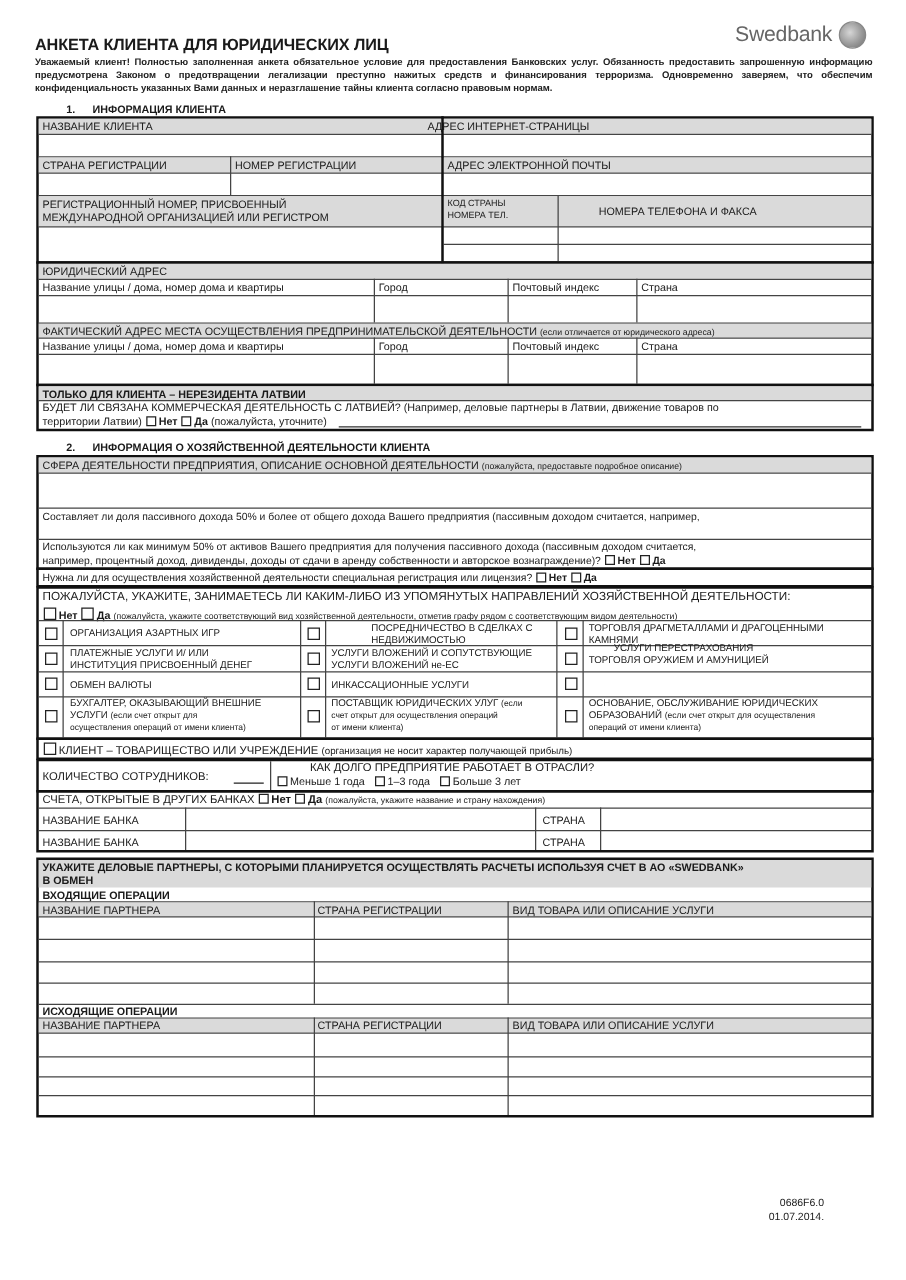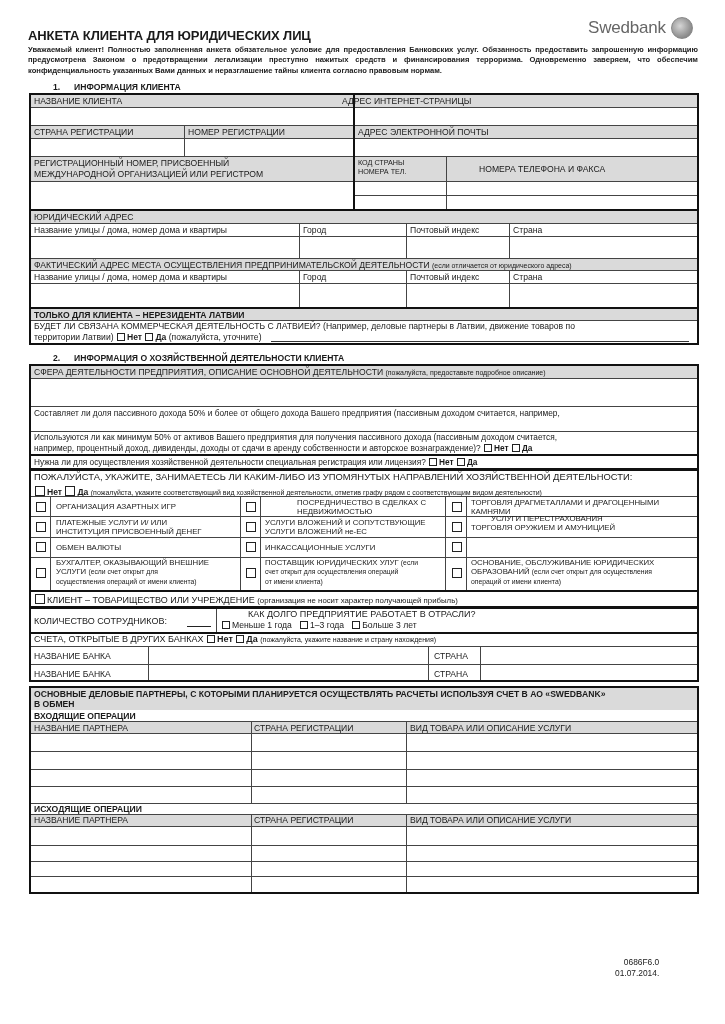--- a/index.html
+++ b/index.html
@@ -258,21 +258,21 @@
 <div class="lbl" style="left:34px;top:669px;">НАЗВАНИЕ БАНКА</div>
 <div class="lbl" style="left:434px;top:669px;">СТРАНА</div>
 <input class="inp" style="left: 150px; top: 665px; width: 276px; height: 15px;">
 <input class="inp" style="left: 482px; top: 665px; width: 213px; height: 15px;">
 <div class="vline" style="left:148px;top:646px;height:34px;"></div>
 <div class="vline" style="left:428px;top:646px;height:34px;"></div>
 <div class="vline" style="left:480px;top:646px;height:34px;"></div>
 
 <div class="abs box" style="left:29px;top:686px;width:670px;height:208px;"></div>
 <div class="gray" style="left:31px;top:688px;width:666px;height:22px;"></div>
-<div class="lbl b" style="left:34px;top:689px;">ОСНОВНЫЕ ДЕЛОВЫЕ ПАРТНЕРЫ, С КОТОРЫМИ ПЛАНИРУЕТСЯ ОСУЩЕСТВЛЯТЬ РАСЧЕТЫ  ИСПОЛЬЗУЯ СЧЕТ В АО «SWEDBANK»</div>
+<div class="lbl b" style="left:34px;top:689px;">УКАЖИТЕ ДЕЛОВЫЕ ПАРТНЕРЫ, С КОТОРЫМИ ПЛАНИРУЕТСЯ ОСУЩЕСТВЛЯТЬ РАСЧЕТЫ  ИСПОЛЬЗУЯ СЧЕТ В АО «SWEDBANK»</div>
 <div class="lbl b" style="left:34px;top:699px;">В ОБМЕН</div>
 <div class="lbl b" style="left:34px;top:711px;">ВХОДЯЩИЕ ОПЕРАЦИИ</div>
 <div class="hline" style="left:31px;top:721px;width:666px;"></div>
 <div class="gray" style="left:31px;top:722px;width:666px;height:11px;"></div>
 <div class="lbl" style="left:34px;top:723px;">НАЗВАНИЕ ПАРТНЕРА</div>
 <div class="lbl" style="left:254px;top:723px;">СТРАНА РЕГИСТРАЦИИ</div>
 <div class="lbl" style="left:410px;top:723px;">ВИД ТОВАРА ИЛИ ОПИСАНИЕ УСЛУГИ</div>
 <div class="hline" style="left:31px;top:733px;width:666px;"></div>
 <div class="hline" style="left:31px;top:751px;width:666px;"></div>
 <div class="hline" style="left:31px;top:769px;width:666px;"></div>

